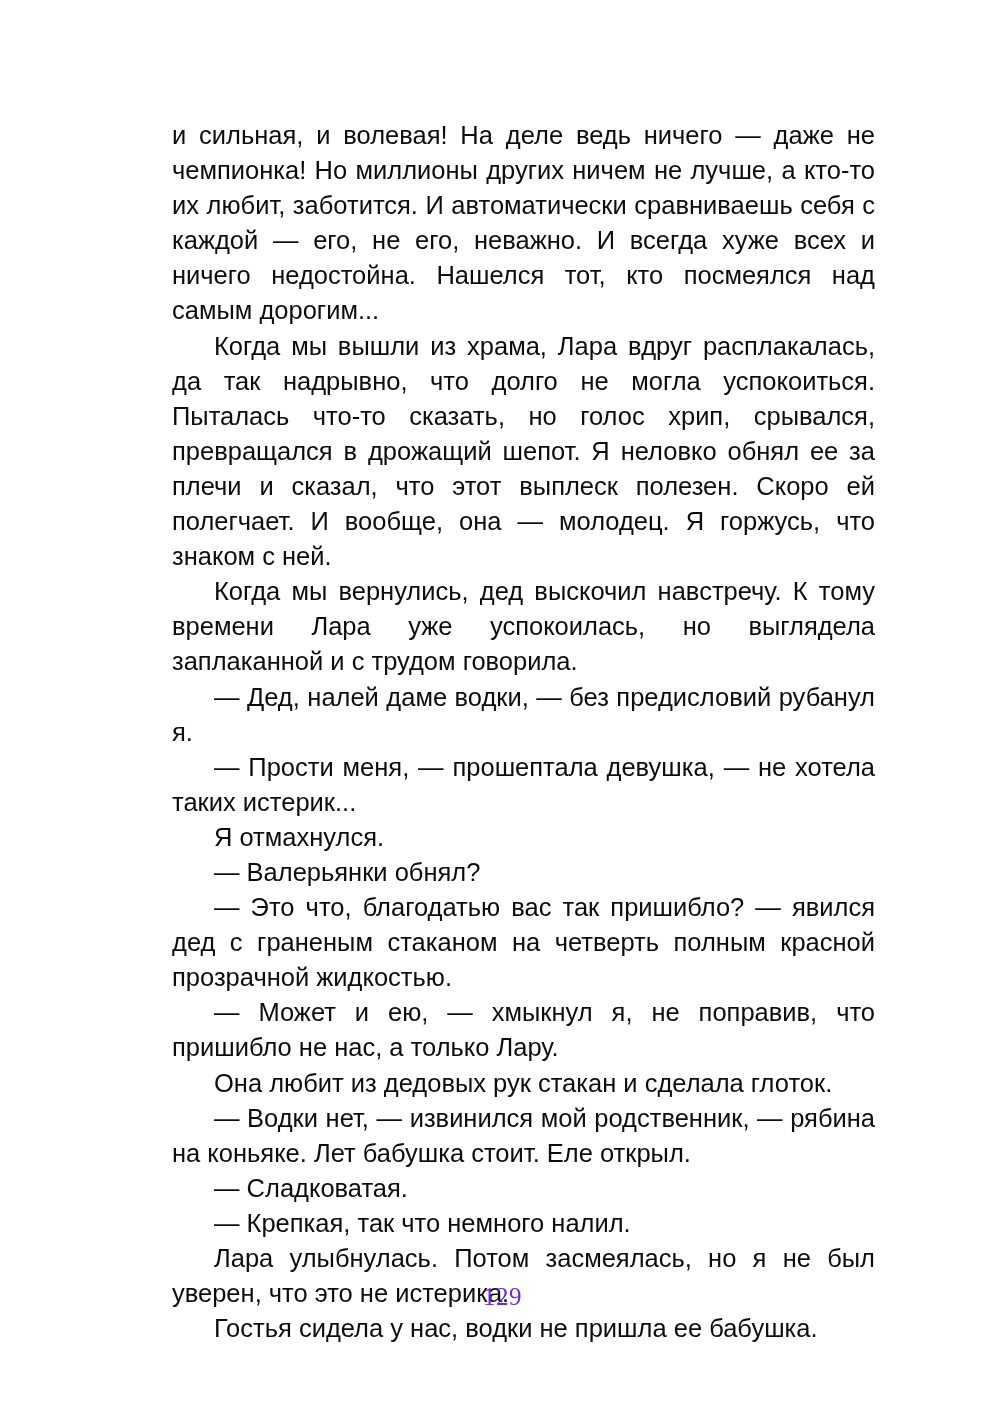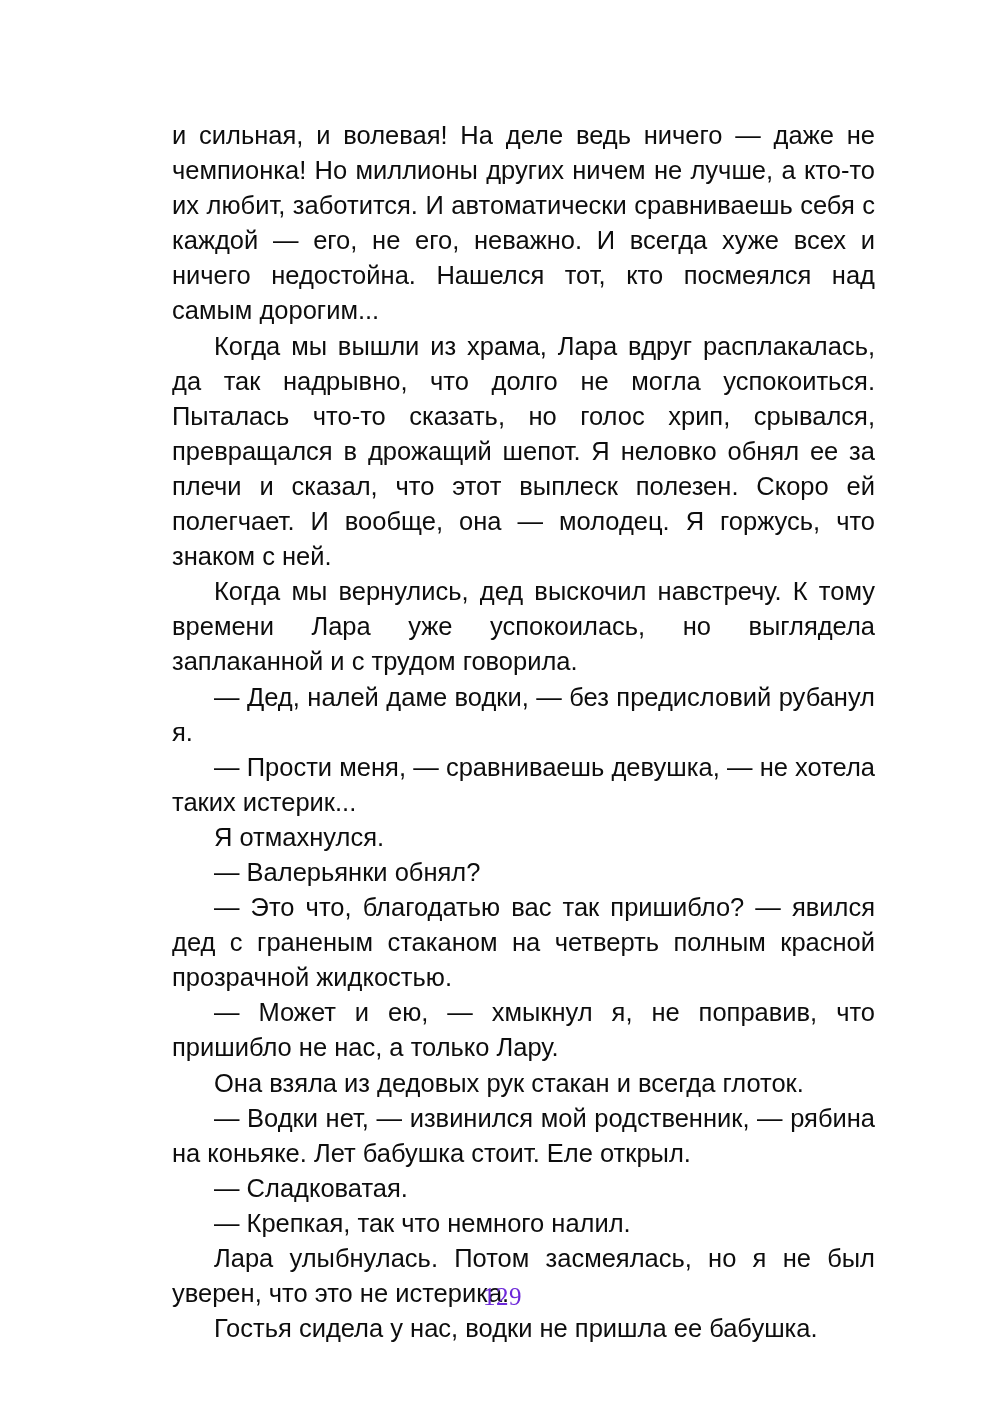--- a/index.html
+++ b/index.html
@@ -54,26 +54,26 @@
 </head>
 <body>
 
 <div class="page">
 
   <div class="text-block">
     <p class="para no-indent">и сильная, и волевая! На деле ведь ничего — даже не чемпионка! Но миллионы других ничем не лучше, а кто-то их любит, заботится. И автоматически сравниваешь себя с каждой — его, не его, неважно. И всегда хуже всех и ничего недостойна. Нашелся тот, кто посмеялся над самым дорогим...</p>
     <p class="para">Когда мы вышли из храма, Лара вдруг расплакалась, да так надрывно, что долго не могла успокоиться. Пыталась что-то сказать, но голос хрип, срывался, превращался в дрожащий шепот. Я неловко обнял ее за плечи и сказал, что этот выплеск полезен. Скоро ей полегчает. И вообще, она — молодец. Я горжусь, что знаком с ней.</p>
     <p class="para">Когда мы вернулись, дед выскочил навстречу. К тому времени Лара уже успокоилась, но выглядела заплаканной и с трудом говорила.</p>
     <p class="para">— Дед, налей даме водки, — без предисловий рубанул я.</p>
-    <p class="para">— Прости меня, — сравниваешь девушка, — не хотела таких истерик...</p>
+    <p class="para">— Прости меня, — прошептала девушка, — не хотела таких истерик...</p>
     <p class="para">Я отмахнулся.</p>
     <p class="para">— Валерьянки обнял?</p>
     <p class="para">— Это что, благодатью вас так пришибло? — явился дед с граненым стаканом на четверть полным красной прозрачной жидкостью.</p>
     <p class="para">— Может и ею, — хмыкнул я, не поправив, что пришибло не нас, а только Лару.</p>
-    <p class="para">Она взяла из дедовых рук стакан и всегда глоток.</p>
+    <p class="para">Она любит из дедовых рук стакан и сделала глоток.</p>
     <p class="para">— Водки нет, — извинился мой родственник, — рябина на коньяке. Лет бабушка стоит. Еле открыл.</p>
     <p class="para">— Сладковатая.</p>
     <p class="para">— Крепкая, так что немного налил.</p>
     <p class="para">Лара улыбнулась. Потом засмеялась, но я не был уверен, что это не истерика.</p>
     <p class="para">Гостья сидела у нас, водки не пришла ее бабушка.</p>
   </div>
 
   <div class="page-number">129</div>
 
 </div>

